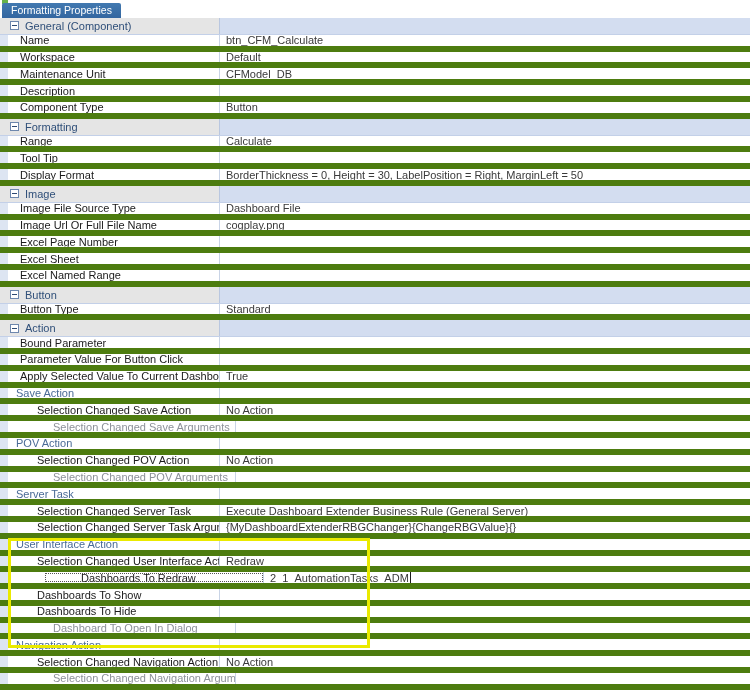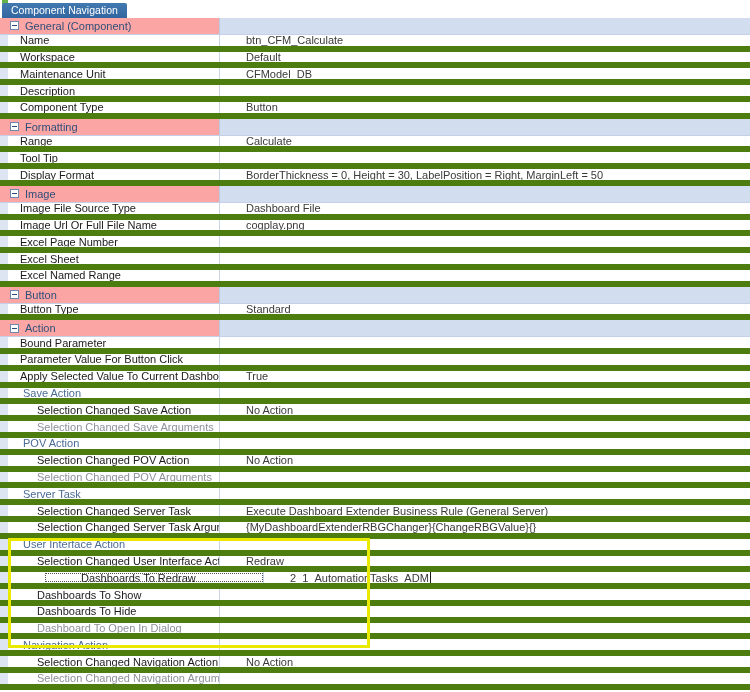--- a/index.html
+++ b/index.html
@@ -101,21 +101,21 @@
     display: flex;
     align-items: center;
     padding-left: 6px;
     overflow: hidden;
     white-space: nowrap;
     color: #3a3a3a;
   }
 
   
   .row.group {
-    background: #fca5a5;
+    background: #e5e5e5;
     border-bottom: 1px solid #c3d0e8;
   }
   .row.group .cell-name {
     border-right: 1px solid #b9c7e0;
     padding-left: 10px;
     color: #2e4a73;
   }
   .row.group .cell-value { background: #d3ddf0; }
 
   .expander {
@@ -139,31 +139,31 @@
     background: #2e4a73;
   }
   .group-label {
     font-size: 11px;
     color: #2f4f79;
   }
 
   
   .row.prop .cell-name { padding-left: 20px; color: #1b1b1b; }
   .row.prop.lvl2 .cell-name { padding-left: 37px; }
-  .row.prop.dim .cell-name { color: #8d9199; }
+  .row.prop.dim .cell-name { color: #8d9199; margin-left: 16px; }
   .row.prop.dim .cell-value { color: #8d9199; }
 
   
   .row.subgroup .cell-name {
-    padding-left: 23px;
+    padding-left: 16px;
     color: #4a6b96;
   }
 
   .name-text { font-size: 11px; }
-  .val-text  { font-size: 11px; margin-left: 20px; }
+  .val-text  { font-size: 11px; }
 
   
   .row.focused .cell-name {
     outline: 1px dotted #555;
     outline-offset: -2px;
     margin-left: 44px;
   }
   .caret {
     display: inline-block;
     width: 1px;
@@ -182,21 +182,21 @@
     z-index: 5;
   }
 </style>
 </head>
 <body>
 
 <div id="app">
 
   <div class="tabstrip">
     <div class="tab-accent"></div>
-    <div class="tab">Component Navigation</div>
+    <div class="tab">Formatting Properties</div>
   </div>
 
   <div class="grid" id="grid">
     <div class="gutter"></div>
 
   <div class="row group">
         <div class="cell-name">
           <span class="expander"></span>
           <span class="group-label">General (Component)</span>
         </div>

